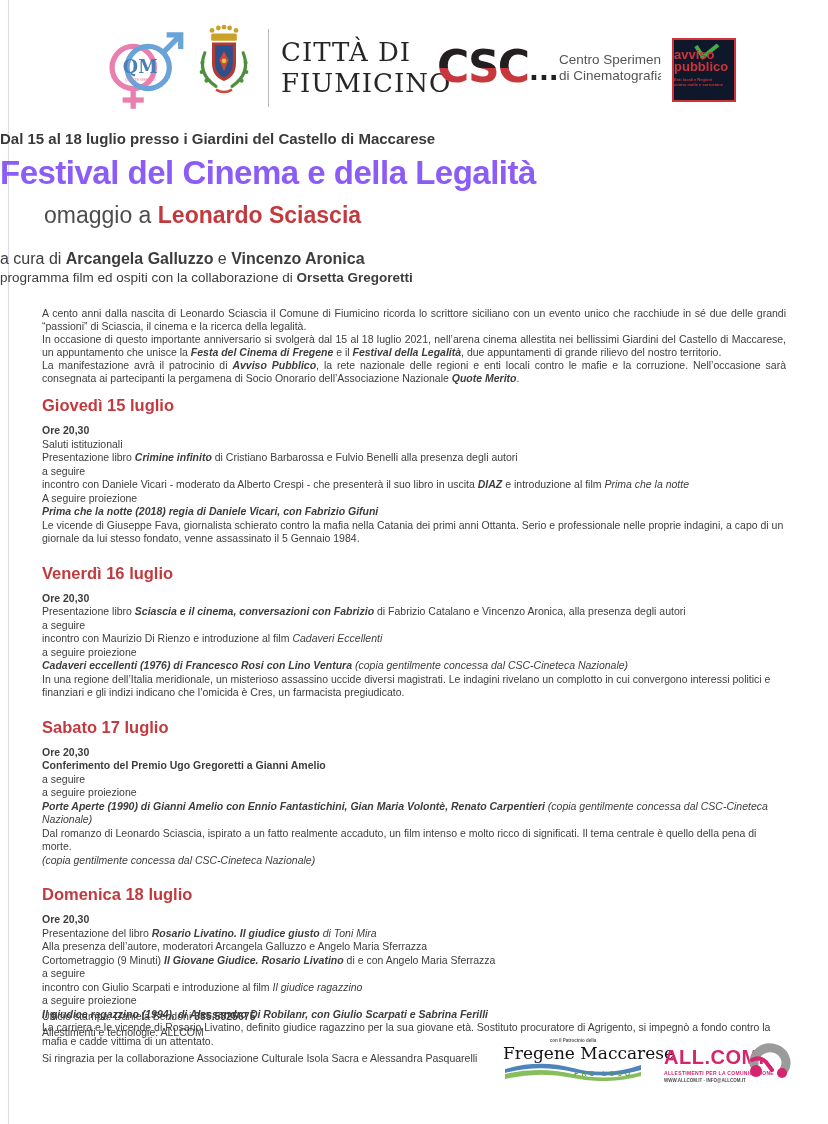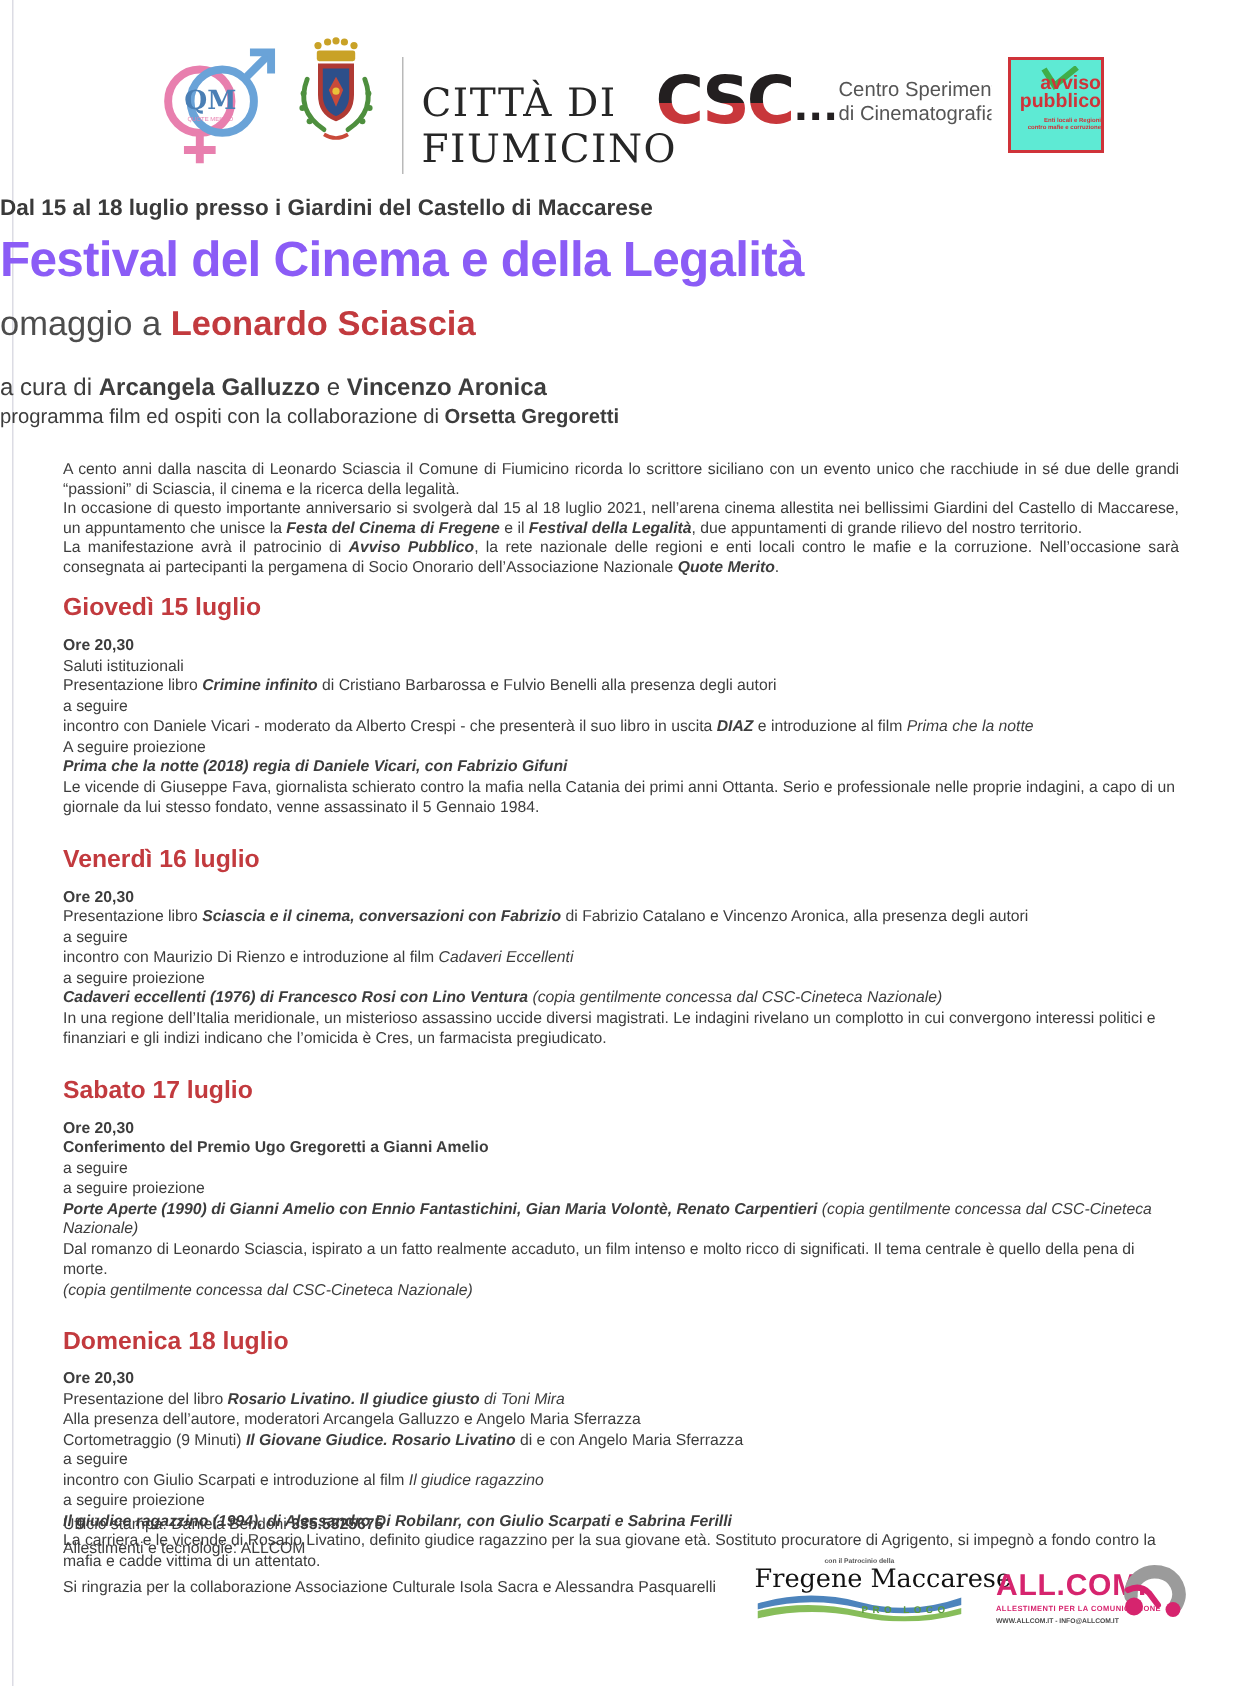--- a/index.html
+++ b/index.html
@@ -5,37 +5,37 @@
   html,body{margin:0;padding:0;background:#ffffff;}
   .page{
     position:relative;width:828px;height:1124px;background:#ffffff;overflow:hidden;
     font-family:"Liberation Sans",sans-serif;color:#3d3d3d;
     border-bottom:2px solid #ececf2;
   }
   .edge-left{position:absolute;left:8px;top:0;bottom:0;width:1px;background:#dcdce4;}
 
   
   .logo-qm{position:absolute;left:98px;top:26px;width:88px;height:90px;}
-  .logo-fiumicino{position:absolute;left:192px;top:20px;display:flex;align-items:flex-end;gap:12px;}
+  .logo-fiumicino{position:absolute;left:192px;top:20px;display:flex;align-items:center;gap:12px;}
   .fiu-divider{width:1px;height:78px;background:#b9b9b9;}
   .fiu-text{font-family:"DejaVu Serif",serif;font-size:26px;line-height:31px;color:#262626;letter-spacing:1px;}
   .logo-csc{position:absolute;left:437px;top:42px;}
   .logo-avviso{
-    position:absolute;left:672px;top:38px;width:64px;height:64px;background:#5eead4;
-    border:2px solid #cf3339;box-sizing:border-box;text-align:right;padding-top:9px;
+    position:absolute;left:672px;top:38px;width:64px;height:64px;background:#0f172a;
+    border:2px solid #cf3339;box-sizing:border-box;text-align:left;padding-top:9px;
   }
   .avviso-word{font-weight:800;font-size:13px;line-height:12px;color:#cf3339;letter-spacing:0;position:relative;z-index:1;}
   .avviso-check{position:absolute;left:14px;top:4px;z-index:0;}
   .avviso-sub{margin-top:4px;font-size:4px;line-height:5px;color:#cf3339;font-weight:bold;}
 
   
   .hdr{position:absolute;left:0;right:0;}
   .date-line{top:130px;font-size:15px;font-weight:bold;color:#3a3a3a;}
   .title{top:154px;font-size:33px;font-weight:bold;color:#8b5cf6;letter-spacing:-0.5px;}
-  .subtitle{top:202px;font-size:23px;color:#4d4d4d;}
+  .subtitle{top:202px;font-size:23px;color:#4d4d4d;padding-left:44px;}
   .subtitle .name{color:#c23a3e;font-weight:bold;}
   .curators{top:250px;font-size:16px;}
   .program-line-hdr{top:270px;font-size:13.5px;}
 
   
   .intro{position:absolute;left:42px;right:42px;top:307px;font-size:10.5px;line-height:13px;}
   .intro .para{text-align:justify;}
 
   
   .program{position:absolute;left:42px;right:42px;top:396px;}

